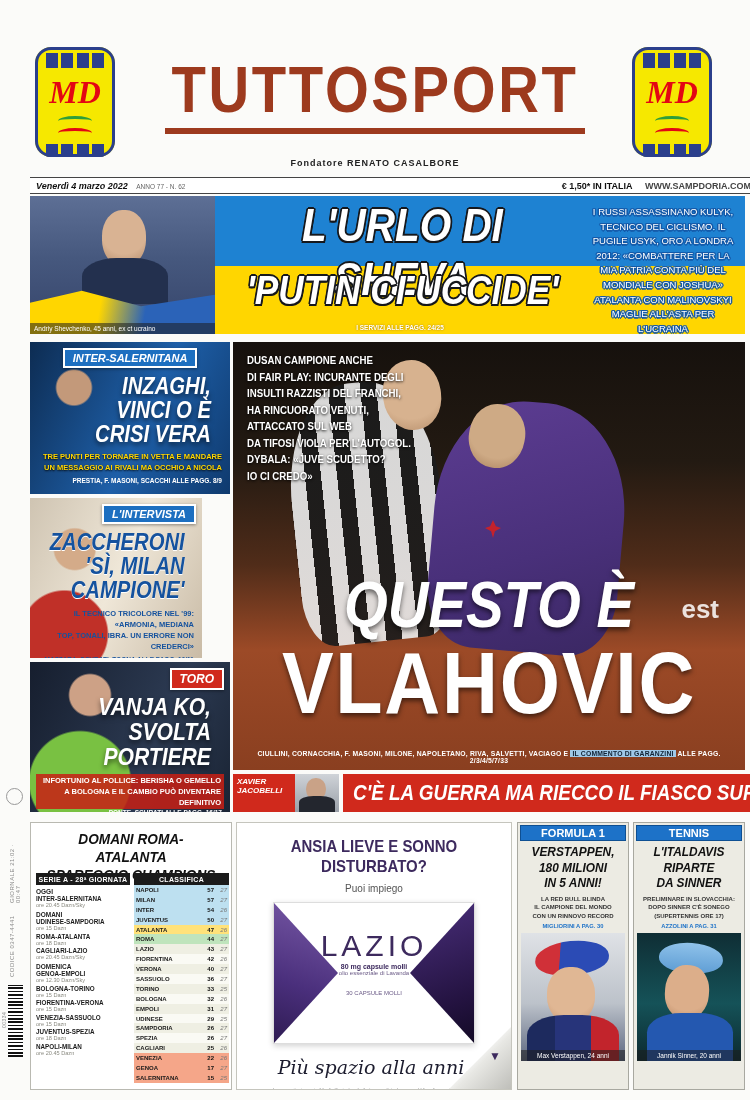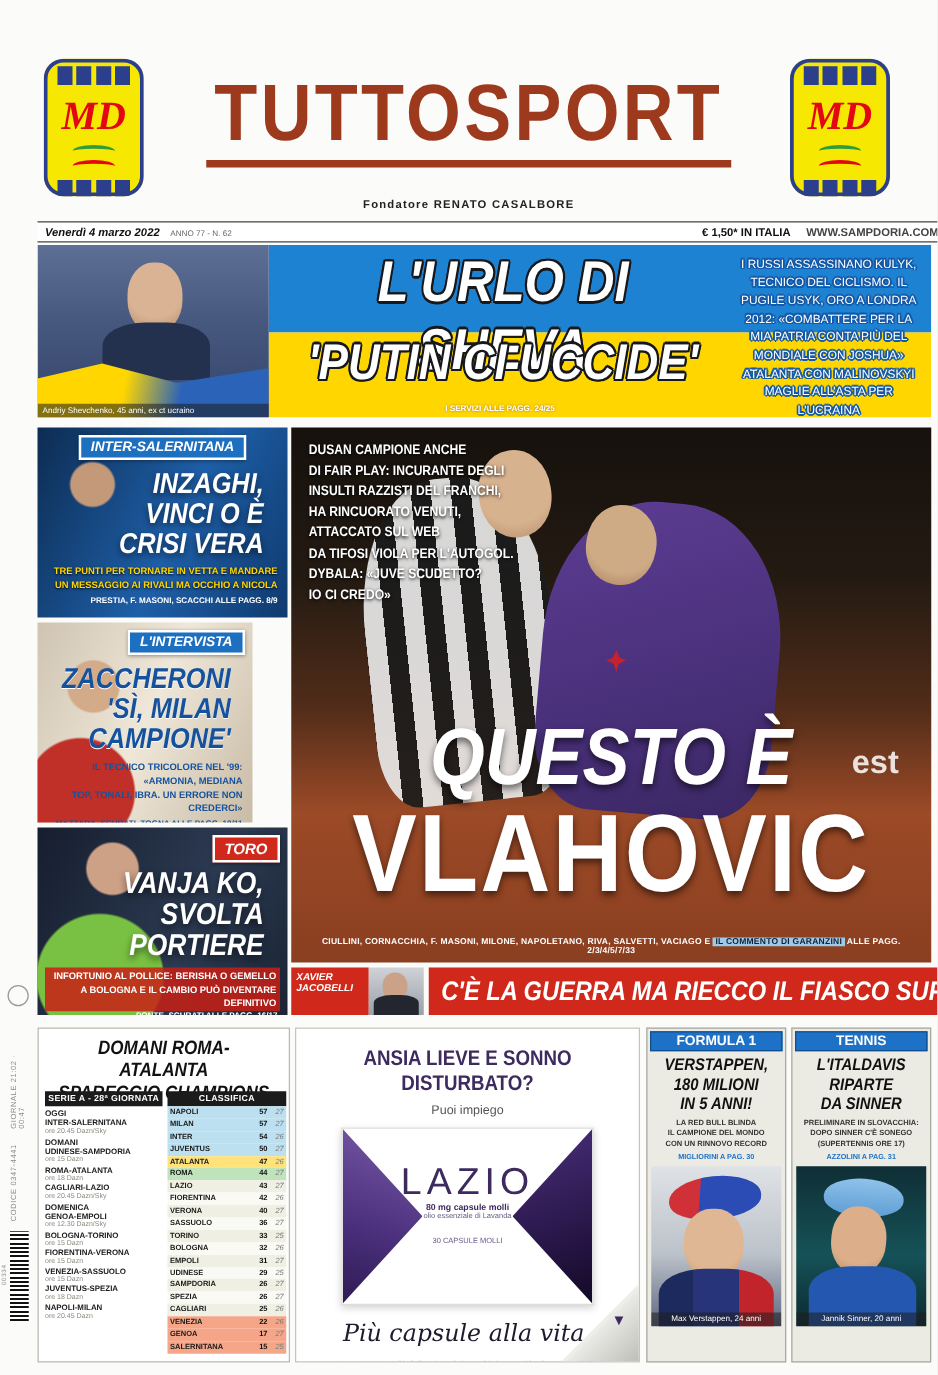--- a/index.html
+++ b/index.html
@@ -466,21 +466,21 @@
     <div class="ad-head cond" style="margin-top:14px;">ANSIA LIEVE E SONNO DISTURBATO?</div>
     <div class="ad-sub" style="margin-top:6px;">Puoi impiego</div>
     <div class="laila-pack">
       <div class="laila-left"></div>
       <div class="laila-right"></div>
       <div class="laila-name">LAZIO</div>
       <div class="laila-s1">80 mg capsule molli</div>
       <div class="laila-s2">olio essenziale di Lavanda</div>
       <div class="laila-s2" style="margin-top:14px;">30 CAPSULE MOLLI</div>
     </div>
-    <div class="ad-tag" style="margin-top:12px;">Più capsule alla vita.</div>
+    <div class="ad-tag" style="margin-top:12px;">Più spazio alla anni.</div>
     <div class="ad-disc" style="margin-top:10px;padding:0 18px;">Leggere attentamente il foglio illustrativo. Laila è un medicinale senza obbligo di prescrizione (SOP)<br>ed è ad esclusivo impiego di automedicazione. Aut. Min. 19/04/2021</div>
     <div class="ad-curl"></div>
     <div class="ad-logo">▼</div>
   </div>
 
   <div class="abs side-box" style="left:517px;top:822px;width:112px;height:268px;">
     <div class="side-head">FORMULA 1</div>
     <div class="it900 side-headline cond" style="margin-top:3px;">VERSTAPPEN,<br>180 MILIONI<br>IN 5 ANNI!</div>
     <div class="side-sub" style="margin-top:4px;">LA RED BULL BLINDA<br>IL CAMPIONE DEL MONDO<br>CON UN RINNOVO RECORD</div>
     <div class="side-by" style="margin-top:3px;">MIGLIORINI A PAG. 30</div>

